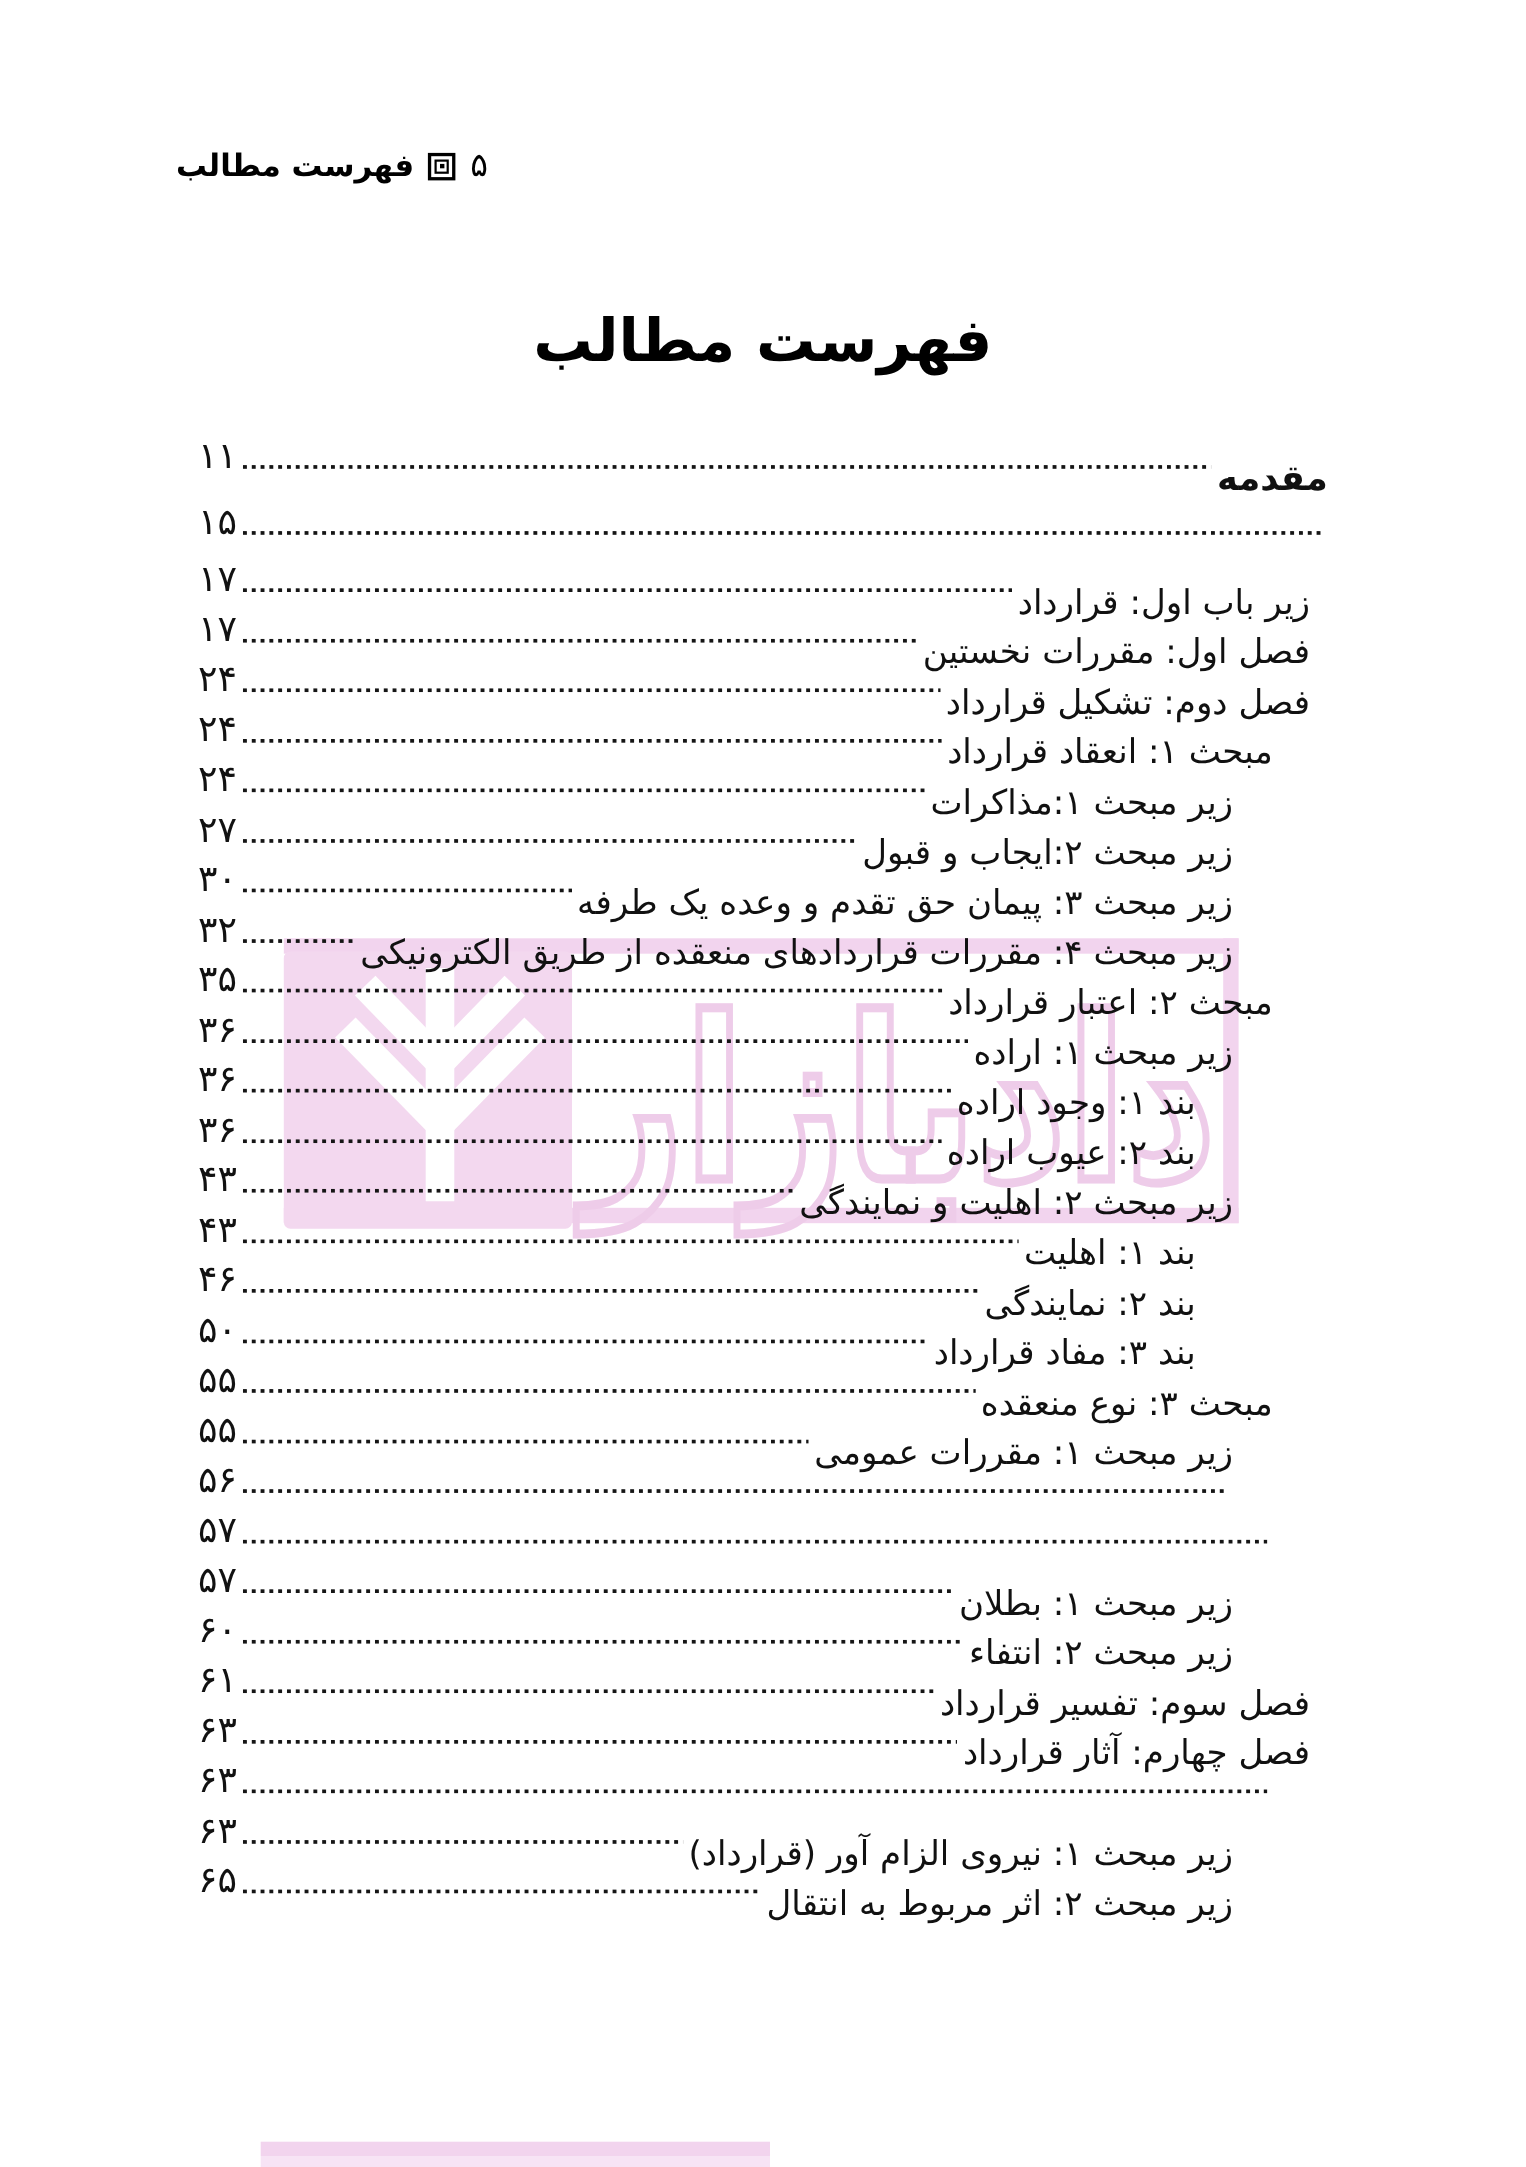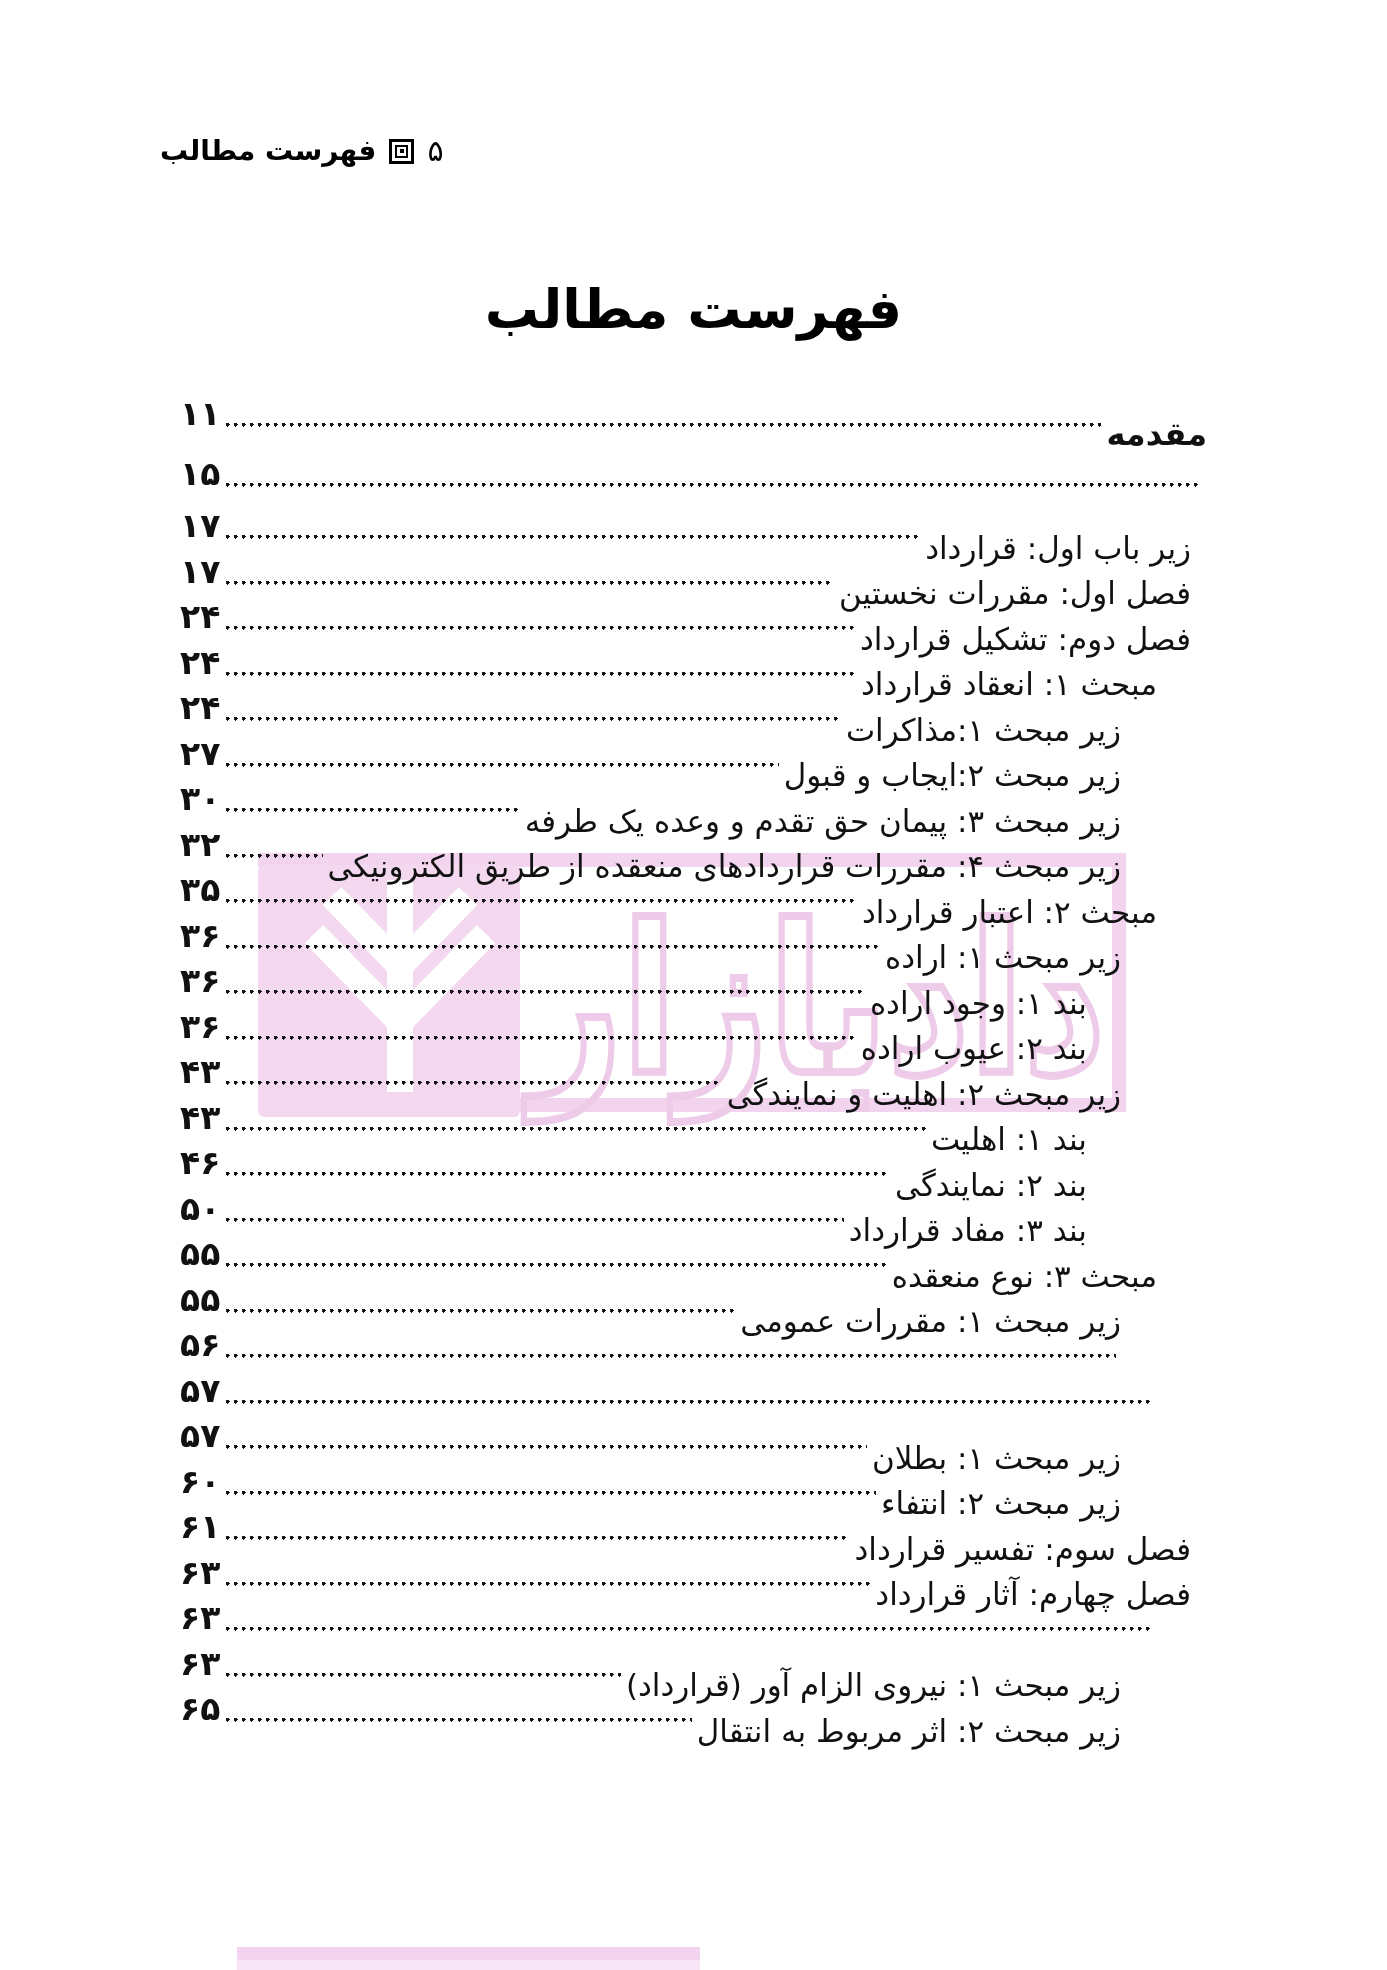--- a/index.html
+++ b/index.html
@@ -48,21 +48,21 @@
   .toc-row.major{height:60px;font-weight:bold;font-size:32px;}
   .toc-label{white-space:nowrap;line-height:1.3;margin-top:44px;}
   .leader{
     flex:1 1 auto;min-width:10px;height:5px;
     margin:0 5px;
     align-self:center;
     transform:translateY(11px);
     background-image:radial-gradient(circle 2px at 2.6px 2.6px,#151515 97%,rgba(0,0,0,0));
     background-size:8px 5px;background-repeat:repeat-x;
   }
-  .toc-page{white-space:nowrap;font-size:33px;font-weight:bold;line-height:1;text-align:center;}
+  .toc-page{white-space:nowrap;font-size:33px;font-weight:normal;line-height:1;text-align:center;}
   
   .lvl-part       {padding-right:4px;}
   .lvl-subpart    {padding-right:20px;}
   .lvl-section    {padding-right:54px;}
   .lvl-subsection {padding-right:90px;}
   .lvl-clause     {padding-right:124px;}
 </style>
 </head>
 <body>
 

